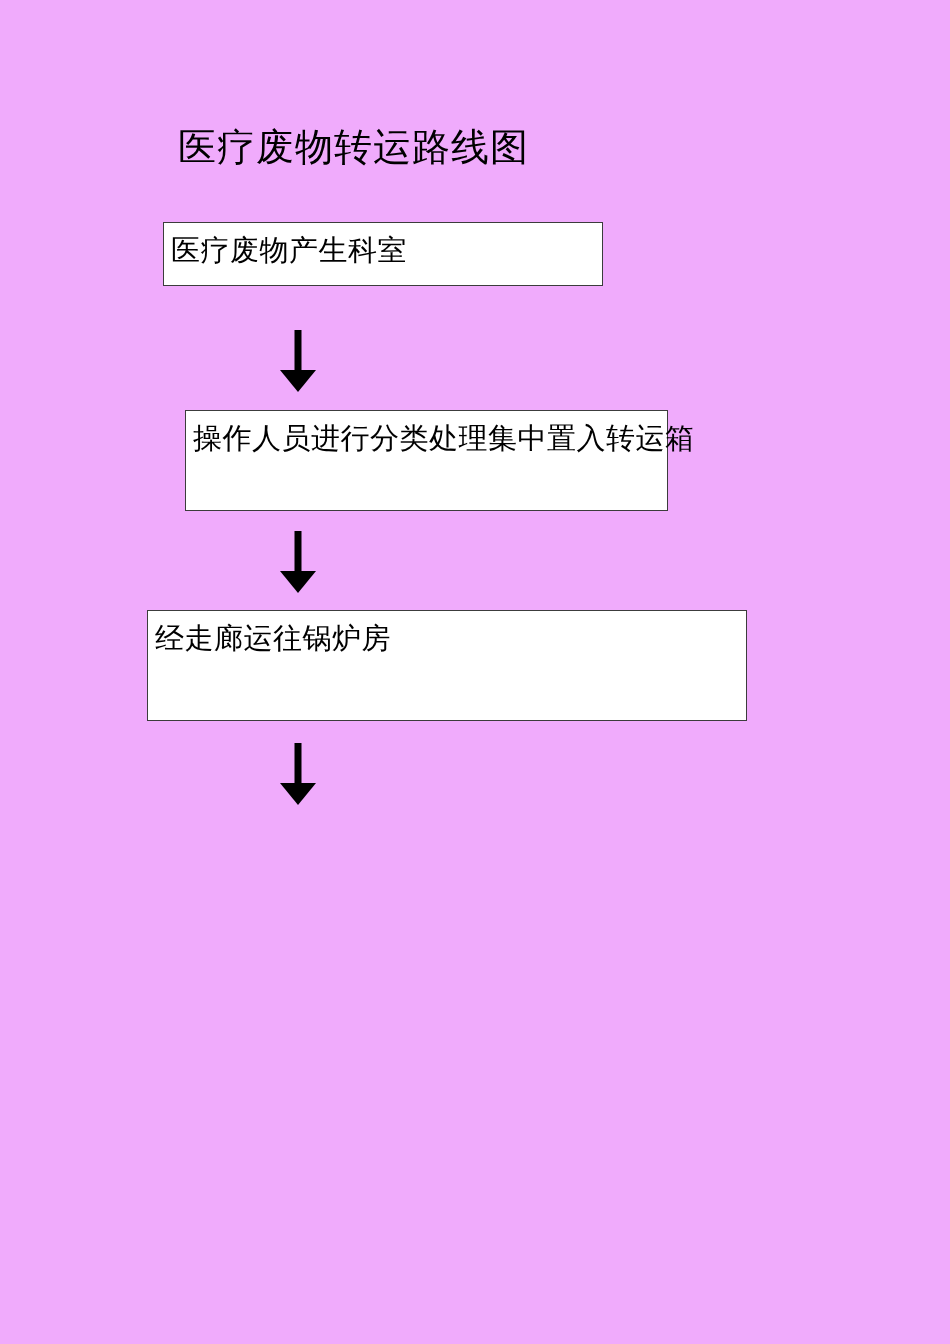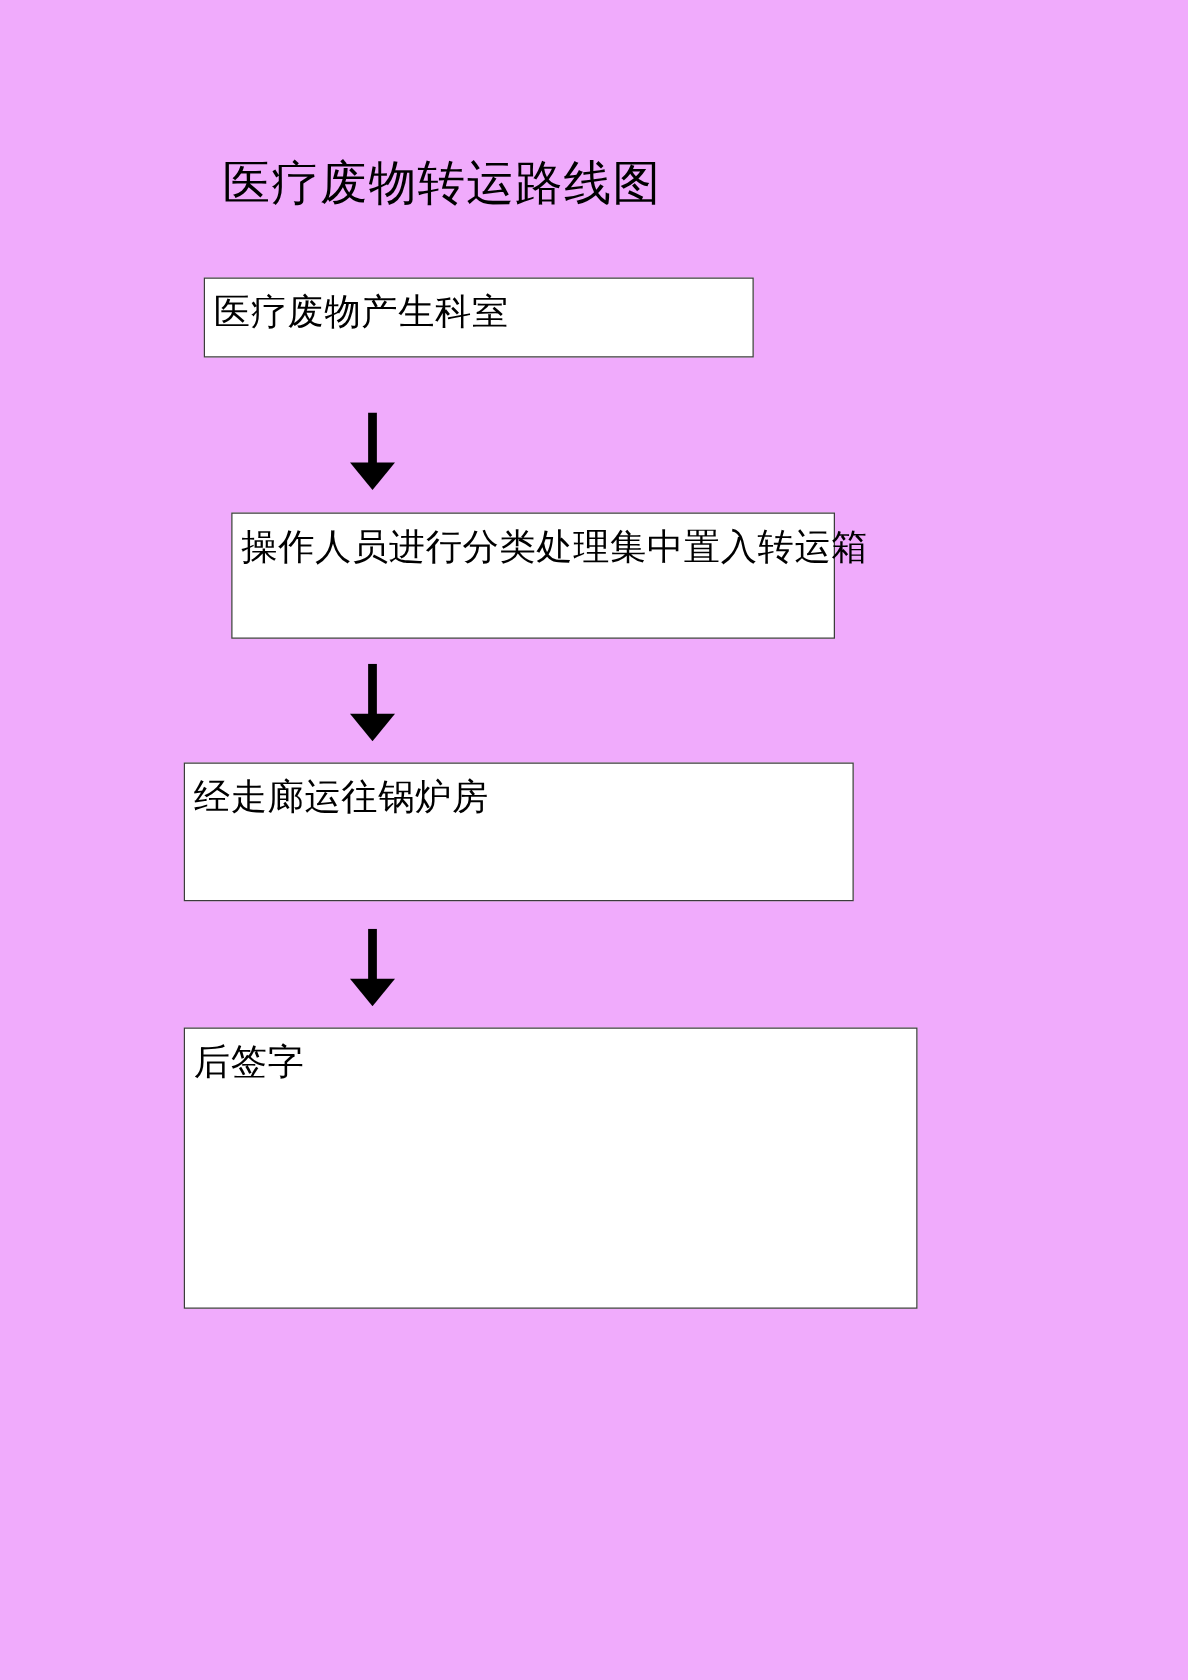--- a/index.html
+++ b/index.html
@@ -52,21 +52,21 @@
   .node2 {
     left: 148px;
     top: 410px;
     width: 483px;
     height: 101px;
     margin-left: 37px;
   }
   .node3 {
     left: 147px;
     top: 610px;
-    width: 536px;
+    width: 600px;
     height: 111px;
   }
   .node4 {
     left: 147px;
     top: 822px;
     width: 587px;
     height: 225px;
   }
   .arrow {
     position: absolute;
@@ -106,17 +106,14 @@
 
   <div class="node node3">
     <span class="node-text">经走廊运往锅炉房</span>
   </div>
 
   <svg class="arrow arrow3" viewBox="0 0 38 62" aria-hidden="true">
     <rect class="arrow-shape" x="15.5" y="0" width="7" height="44"></rect>
     <polygon class="arrow-shape" points="1,40 37,40 19,62"></polygon>
   </svg>
 
-  <div class="node node4">
-    <span class="node-text">后签字</span>
-  </div>
 
 </div>
 
 </body></html>

